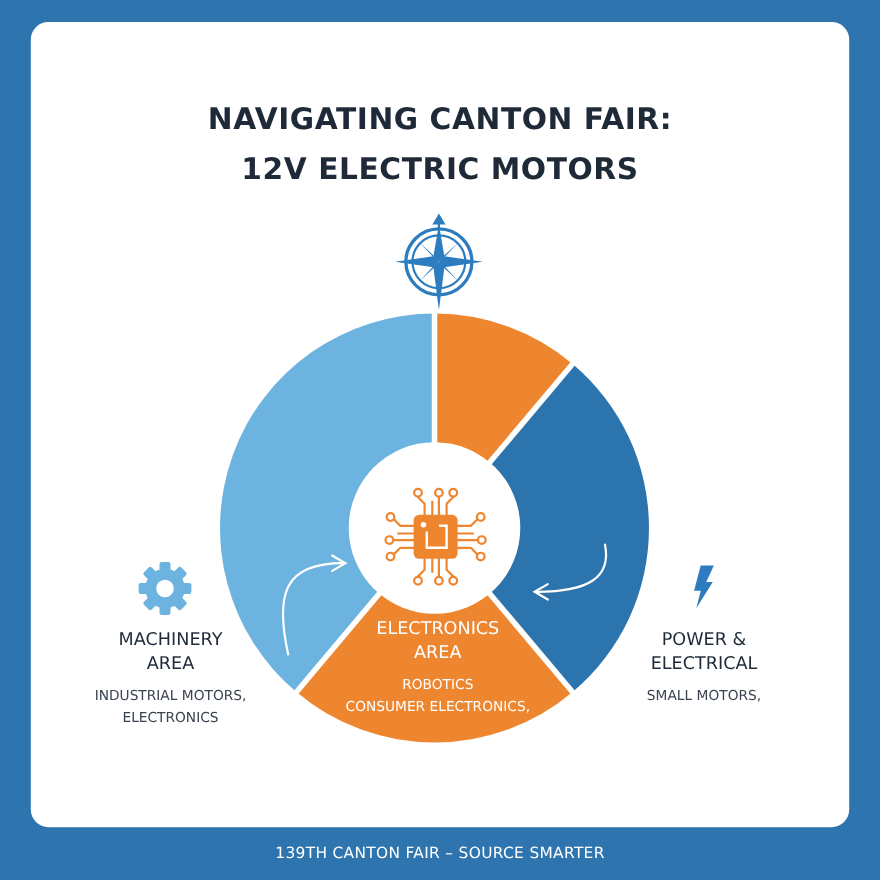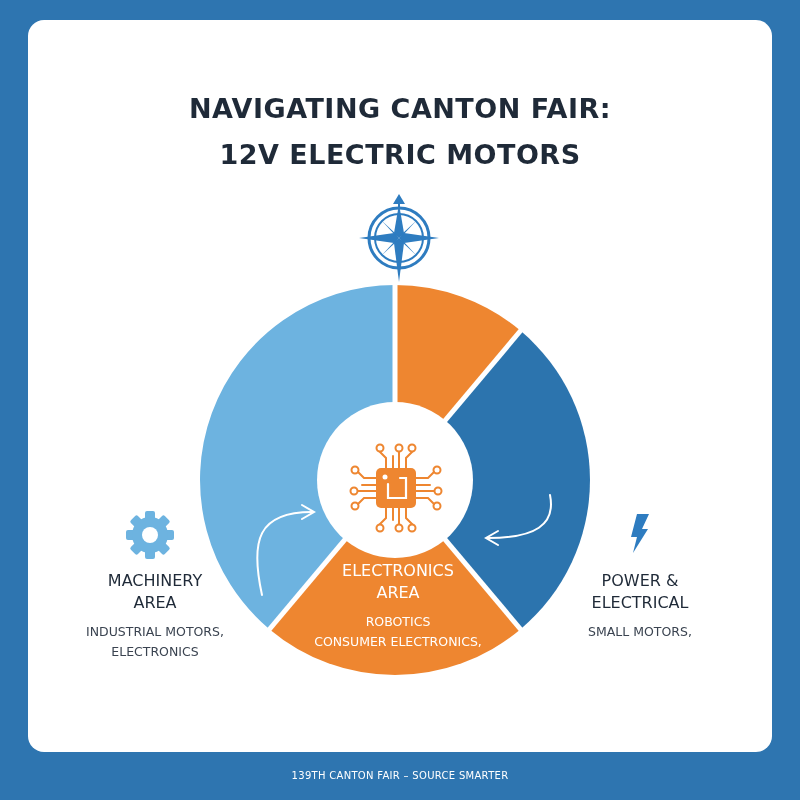--- a/index.html
+++ b/index.html
@@ -26,21 +26,21 @@
   }
   .label .head {
     font-weight: normal; font-size: 16px; line-height: 22px; color: #1F2A38;
   }
   .label .sub {
     font-size: 12.5px; line-height: 20px; color: #3a4350; margin-top: 8px;
   }
   .label.center .head, .label.center .sub { color: #ffffff; }
   .footer {
     position: absolute; left: 0; top: 752px; width: 800px; height: 48px;
-    text-align: center; color: #ffffff; font-size: 10px; line-height: 48px;
+    text-align: center; color: #ffffff; font-size: 14px; line-height: 48px;
     letter-spacing: 0.3px;
   }
 </style>
 </head>
 <body>
 
 <div class="card"></div>
 
 <div class="title">
   <div>NAVIGATING CANTON FAIR:</div>

